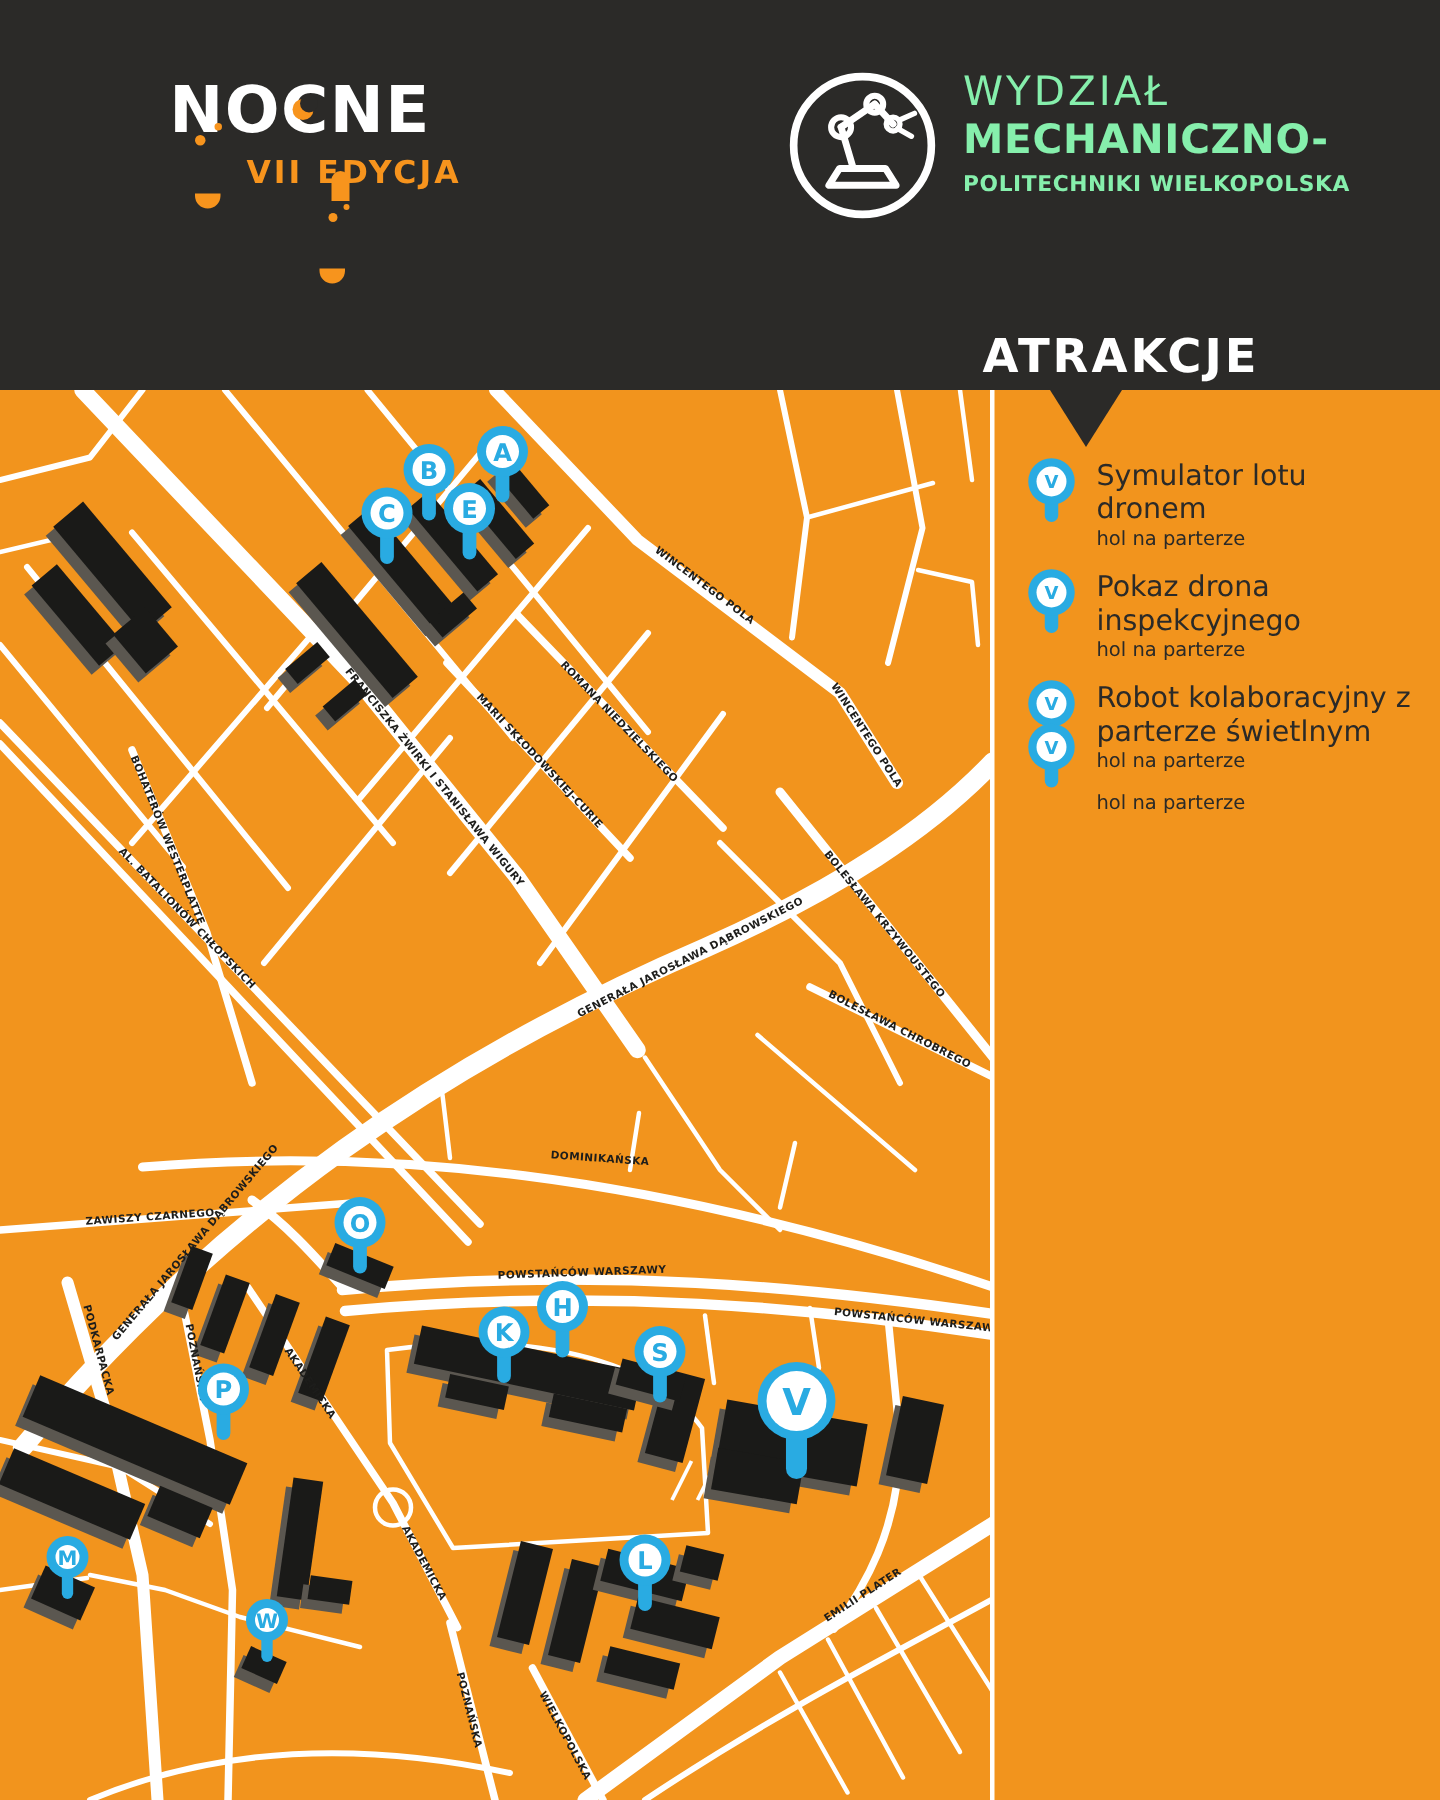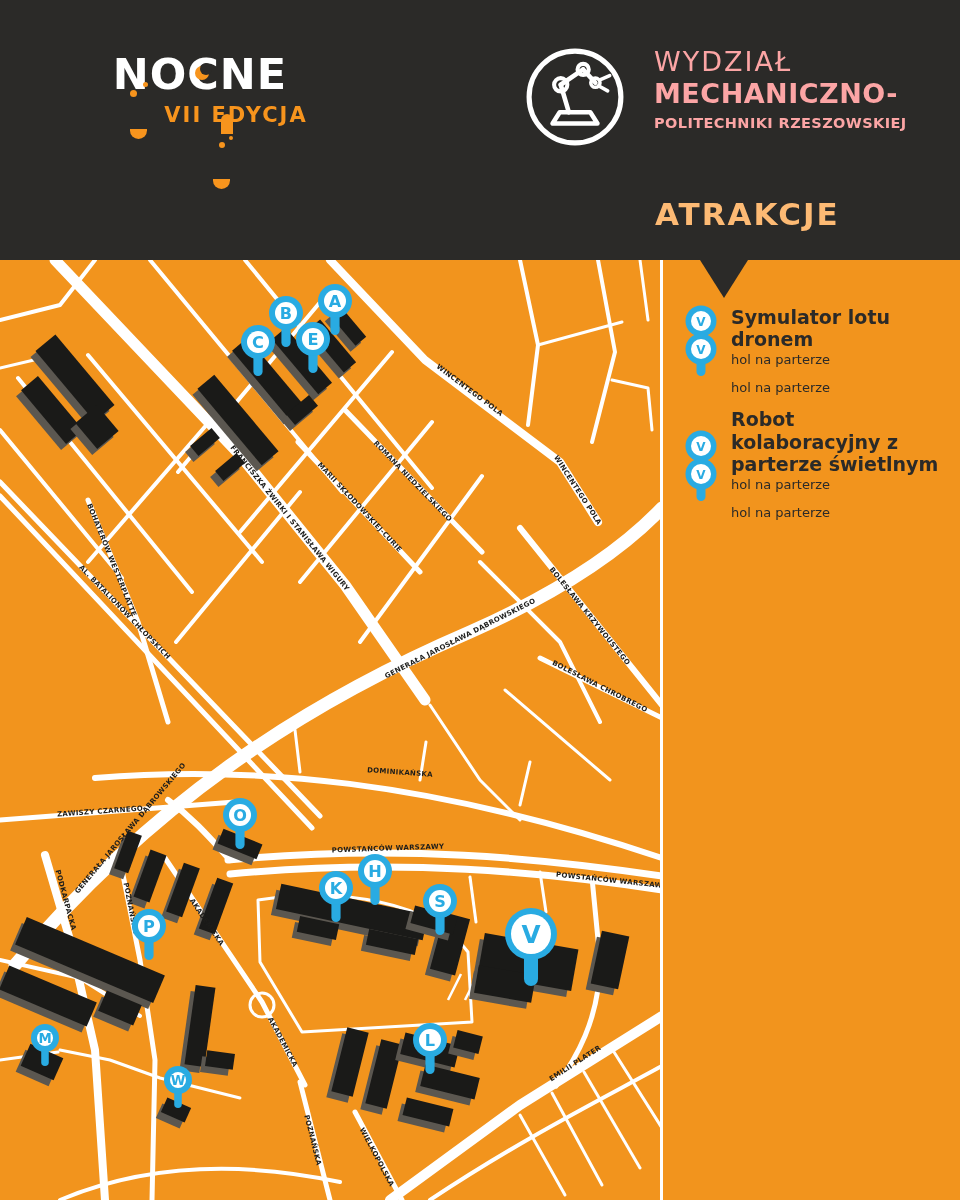--- a/index.html
+++ b/index.html
@@ -10,34 +10,34 @@
   .hdr{position:absolute;top:0;left:0;width:960px;height:260px;background:#2B2A28;z-index:4}
   .title-block{position:absolute;left:35px;top:50px;width:330px;text-align:center;color:#fff;font-weight:bold}
   .t-line{font-size:43px;line-height:1.16;letter-spacing:1px;white-space:nowrap}
   .edition{color:#F7941D;font-size:21px;letter-spacing:2px;text-align:center;padding-left:72px;margin-top:3px;font-weight:bold}
   .deco{position:absolute;background:#F7941D;border-radius:50%}
   .deco.mask{background:#2B2A28}
   .deco.flaskfill{border-radius:0 0 9px 9px}
   .deco.door{border-radius:7px 7px 0 0}
 
   .logo-block{position:absolute;left:524px;top:46px;display:flex}
-  .logo-text{margin-left:28px;color:#fca5a5}
+  .logo-text{margin-left:16px;color:#86efac}
   .lt1{font-size:27px;letter-spacing:2px;line-height:1.2}
   .lt2,.lt3{font-size:27px;font-weight:bold;line-height:1.2;letter-spacing:.5px}
   .lt4{font-size:14.5px;font-weight:bold;letter-spacing:.4px;margin-top:4px}
 
-  .atrakcje{position:absolute;left:655px;top:196px;font-size:31px;font-weight:bold;color:#fdba74;letter-spacing:2px}
+  .atrakcje{position:absolute;left:655px;top:220px;font-size:31px;font-weight:bold;color:#ffffff;letter-spacing:2px}
   .pointer{position:absolute;left:700px;top:260px;width:0;height:0;border-left:24px solid transparent;border-right:24px solid transparent;border-top:38px solid #2B2A28;z-index:6}
 
   
   .content{position:absolute;top:260px;left:0;width:960px;height:940px;display:flex}
   .map-wrap{width:660px;height:940px}
   .sidebar{width:300px;height:940px;box-sizing:border-box;border-left:3px solid #fff;padding:46px 16px 0 22px;background:#F2941D}
   .attr-item{position:relative;padding-left:46px;margin-bottom:13px;color:#2B2A28}
-  .attr-title{font-weight:bold;font-size:19px;line-height:1.18}
+  .attr-title{font-weight:normal;font-size:19px;line-height:1.18}
   .attr-loc{font-size:13px;line-height:1.18;margin-top:1px}
   .attr-pin{position:absolute;left:-2px;bottom:13px;width:36px;height:50px}
 
   svg text.street{font-family:"DejaVu Sans",sans-serif;font-weight:bold;font-size:7px;fill:#1D1D1B;letter-spacing:.3px}
   svg text.pinletter{font-family:"DejaVu Sans",sans-serif;font-weight:bold;fill:#29ABE2}
 </style>
 </head>
 <body>
 
 <div class="poster">
@@ -69,21 +69,21 @@
           <path d="M36,38 L58,23" stroke-width="4.5"></path>
           <circle cx="58" cy="23" r="5.5" stroke-width="4"></circle>
           <path d="M58,23 L70,36" stroke-width="4.5"></path>
           <circle cx="70" cy="36" r="4.5" stroke-width="3.5"></circle>
           <path d="M73,39 L82,44 M75,33 L84,29" stroke-width="3.5"></path>
         </g>
       </svg>
       <div class="logo-text">
         <div class="lt1">WYDZIAŁ</div>
         <div class="lt2">MECHANICZNO-</div>
-        <div class="lt4">POLITECHNIKI RZESZOWSKIEJ</div>
+        <div class="lt4">POLITECHNIKI WIELKOPOLSKA</div>
       </div>
     </div>
 
     <div class="atrakcje">ATRAKCJE</div>
   </header>
 
   <div class="pointer"></div>
 
   <div class="content">
     <div class="map-wrap">
@@ -352,20 +352,21 @@
             <div class="attr-title">Symulator lotu dronem</div>
             <div class="attr-loc">hol na parterze</div>
           </div>
           <div class="attr-item">
             <span class="attr-pin"><svg width="36" height="50" viewBox="0 0 36 50">
                 <rect x="13.5" y="24" width="9" height="20" rx="4.5" fill="#29ABE2"></rect>
                 <circle cx="18" cy="17" r="15.5" fill="#29ABE2"></circle>
                 <circle cx="18" cy="17" r="10" fill="#FFFFFF"></circle>
                 <text x="18" y="21.5" text-anchor="middle" font-size="12" class="pinletter">V</text>
               </svg></span>
+            <div class="attr-title">Pokaz drona inspekcyjnego</div>
             <div class="attr-loc">hol na parterze</div>
           </div>
           <div class="attr-item">
             <span class="attr-pin"><svg width="36" height="50" viewBox="0 0 36 50">
                 <rect x="13.5" y="24" width="9" height="20" rx="4.5" fill="#29ABE2"></rect>
                 <circle cx="18" cy="17" r="15.5" fill="#29ABE2"></circle>
                 <circle cx="18" cy="17" r="10" fill="#FFFFFF"></circle>
                 <text x="18" y="21.5" text-anchor="middle" font-size="12" class="pinletter">V</text>
               </svg></span>
             <div class="attr-title">Robot kolaboracyjny z parterze świetlnym</div>

